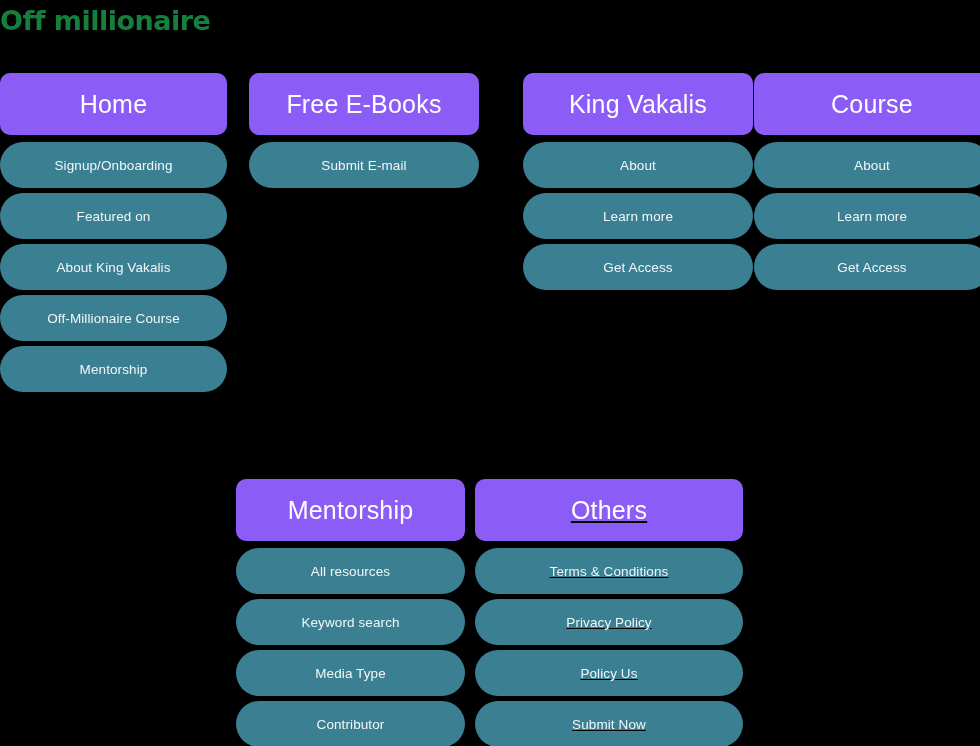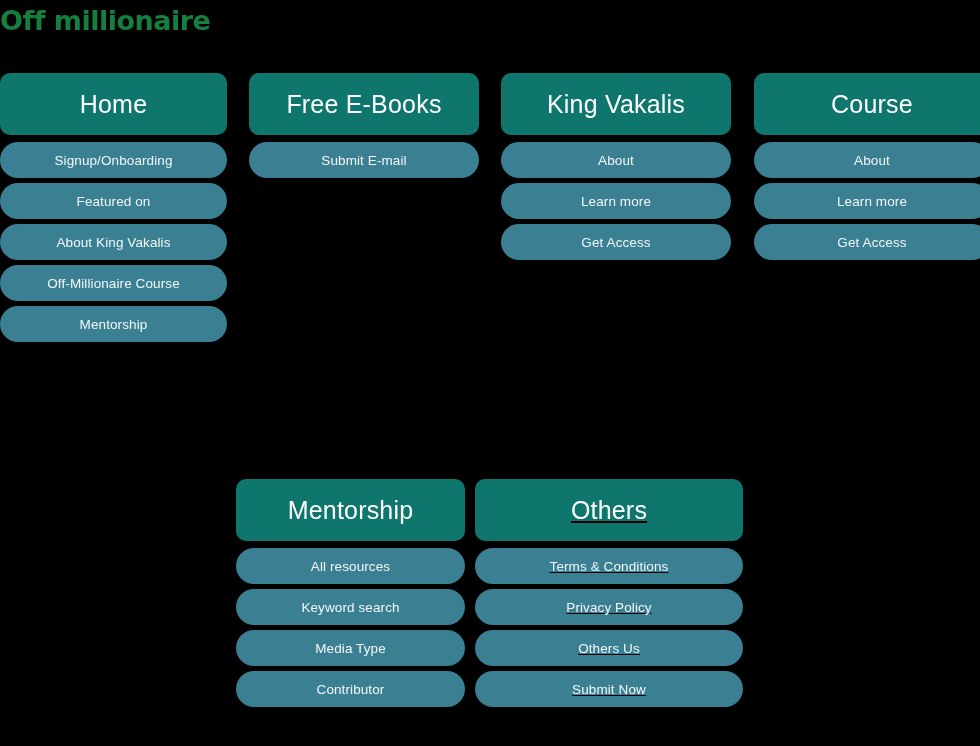--- a/index.html
+++ b/index.html
@@ -29,57 +29,57 @@
     white-space: nowrap;
     line-height: 34px;
   }
 
   
   .col {
     position: absolute;
     box-sizing: border-box;
   }
   .col-header {
-    background: #0f766e;
+    background: #8b5cf6;
     border-radius: 10px;
     height: 62px;
     display: flex;
     align-items: center;
     justify-content: center;
     color: #ffffff;
     font-size: 25px;
     font-weight: 400;
     letter-spacing: 0.2px;
     white-space: nowrap;
   }
   .items {
     margin-top: 7px;
     display: flex;
     flex-direction: column;
     gap: 5px;
   }
   .item {
     background: #3a7f92;
     border-radius: 24px;
-    height: 36px;
+    height: 46px;
     display: flex;
     align-items: center;
     justify-content: center;
     color: #f2f7f9;
     font-size: 13.5px;
     font-weight: 400;
     letter-spacing: 0.1px;
     white-space: nowrap;
     cursor: pointer;
   }
 
   
   #col-home      { left: 0px;   top: 73px; width: 227px; }
   #col-ebooks    { left: 249px; top: 73px; width: 230px; }
-  #col-king      { left: 501px; top: 73px; width: 230px; }
+  #col-king      { left: 523px; top: 73px; width: 230px; }
   #col-course    { left: 754px; top: 73px; width: 236px; }
 
   
   #col-mentorship { left: 236px; top: 479px; width: 229px; }
   #col-others     { left: 475px; top: 479px; width: 268px; text-decoration: underline; }
 </style>
 </head>
 <body>
 
 <div class="logo">Off millionaire</div>
@@ -128,16 +128,16 @@
     <div class="item">Media Type</div>
     <div class="item">Contributor</div>
   </div>
 </div>
 
 <div class="col" id="col-others">
   <div class="col-header">Others</div>
   <div class="items">
     <div class="item">Terms &amp; Conditions</div>
     <div class="item">Privacy Policy</div>
-    <div class="item">Others Us</div>
+    <div class="item">Policy Us</div>
     <div class="item">Submit Now</div>
   </div>
 </div>
 
 </body></html>

